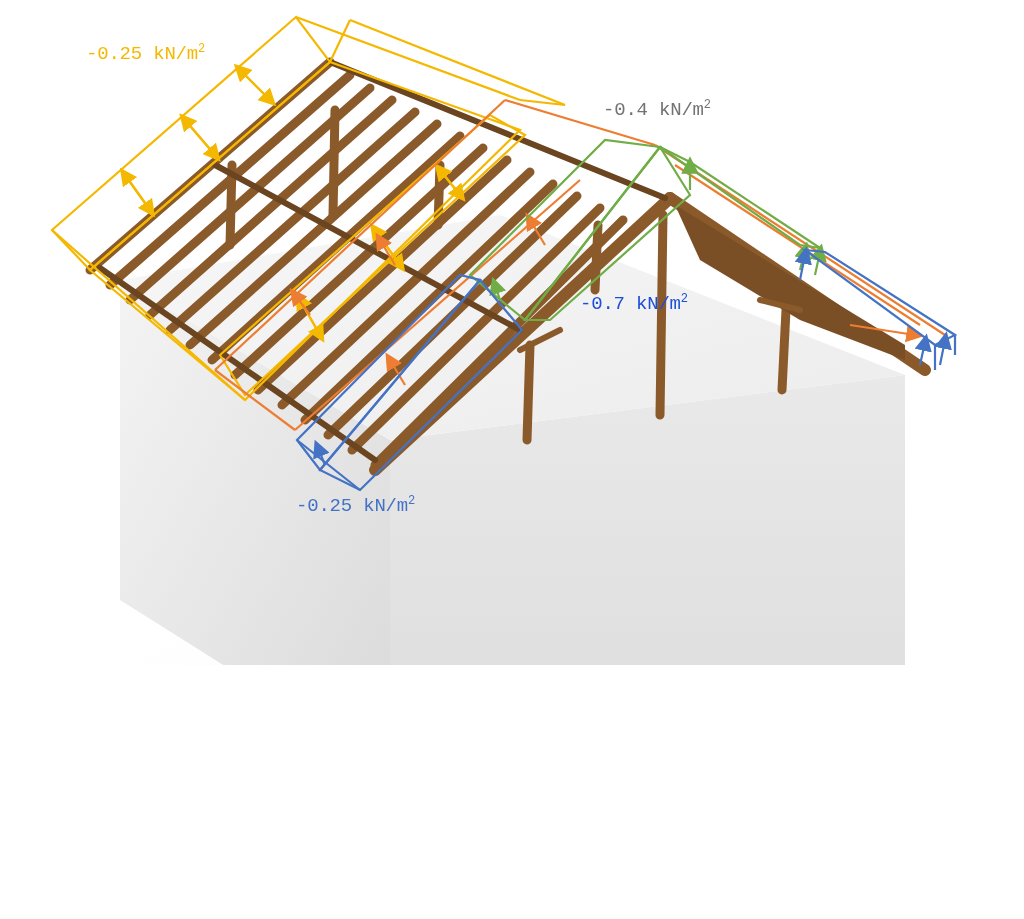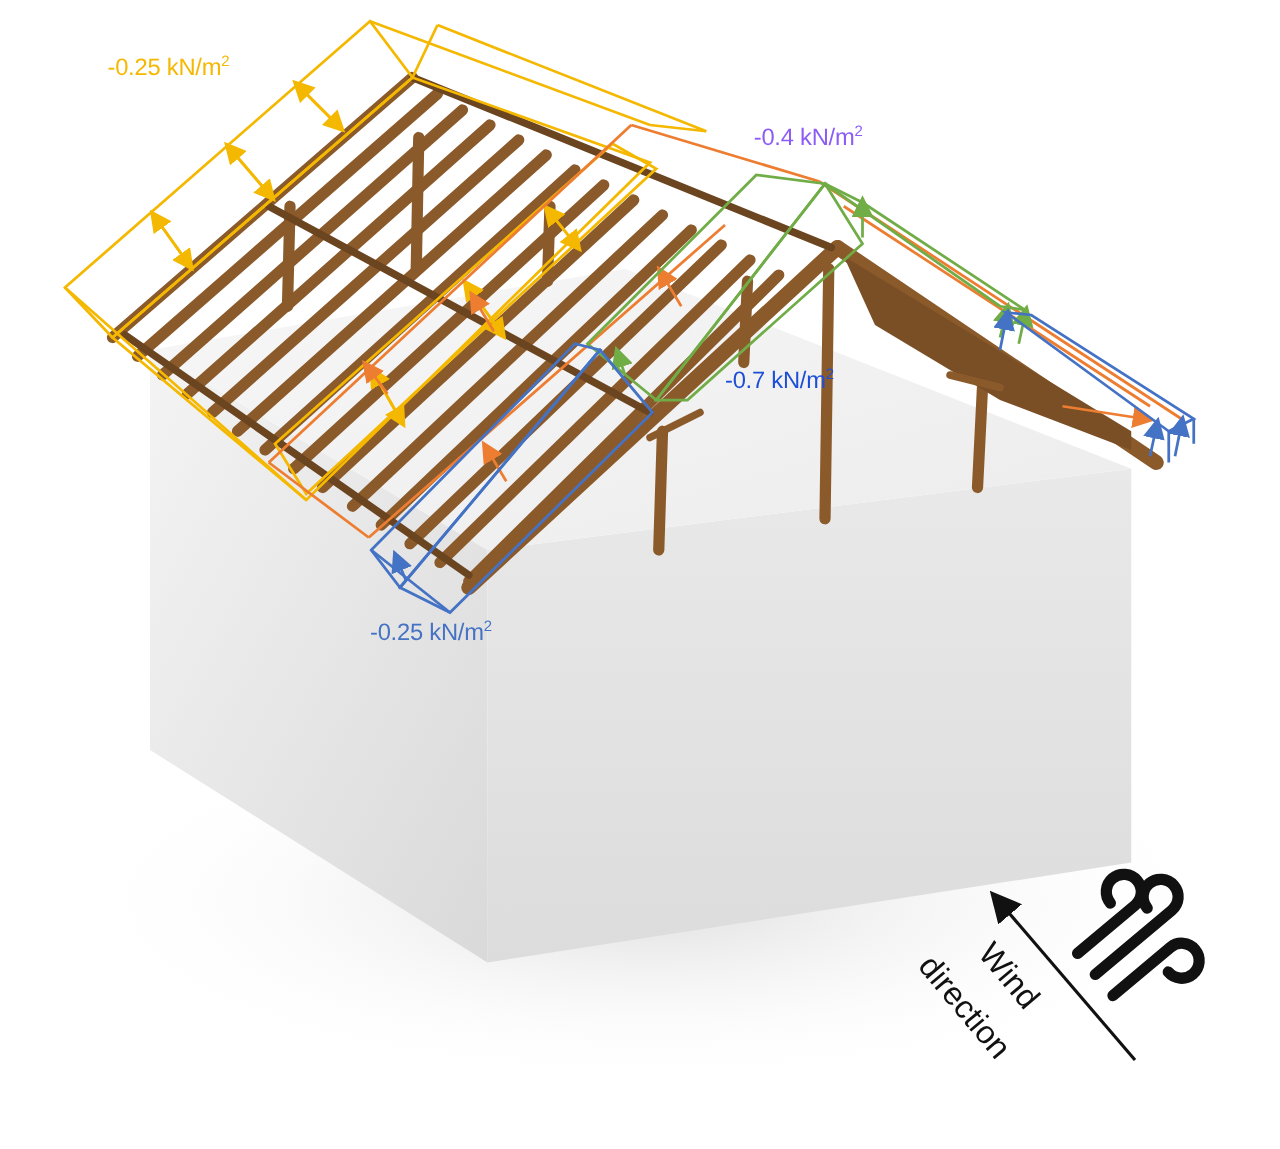--- a/index.html
+++ b/index.html
@@ -1,16 +1,16 @@
 <!DOCTYPE html>
 <html><head>
   <meta charset="utf-8">
   <style>
     html, body { margin: 0; padding: 0; background: #ffffff; }
-    #stage { position: relative; width: 1024px; height: 919px; overflow: hidden; background: #ffffff; font-family: Liberation Sans, sans-serif; }
+    #stage { position: relative; width: 1024px; height: 665px; overflow: hidden; background: #ffffff; font-family: Liberation Mono, monospace; }
     svg { position: absolute; left: 0; top: 0; }
     .label { position: absolute; font-size: 19px; white-space: nowrap; letter-spacing: -0.2px; }
     .label sup { font-size: 12px; vertical-align: 7px; }
     .wind-text { position: absolute; font-size: 26px; color: #111; white-space: nowrap; transform-origin: 0 0; }
   </style>
 </head>
 <body>
 
 <div id="stage">
   <svg width="1024" height="919" viewBox="0 0 1024 919">
@@ -166,21 +166,21 @@
     <g fill="none" stroke="#111" stroke-width="9" stroke-linecap="round" transform="translate(912,760) rotate(-40)">
       <path d="M-40,-30 L 20,-30 A 14 14 0 1 0 6,-44"></path>
       <path d="M-40,-8 L 40,-8 A 14 14 0 1 0 26,-22"></path>
       <path d="M-40,14 L 20,14 A 14 14 0 1 1 6,28"></path>
     </g>
   </svg>
 
   <div class="label" style="left:86px; top:42px; color:#F5B800;">
     <span>-0.25</span> <span>kN/m</span><sup>2</sup>
   </div>
-  <div class="label" style="left:603px; top:98px; color:#8b5cf6;">
+  <div class="label" style="left:603px; top:98px; color:#737373;">
     <span>-0.4</span> <span>kN/m</span><sup>2</sup>
   </div>
   <div class="label" style="left:580px; top:292px; color:#1d4ed8;">
     <span>-0.7</span> <span>kN/m</span><sup>2</sup>
   </div>
   <div class="label" style="left:296px; top:494px; color:#4472C4;">
     <span>-0.25</span> <span>kN/m</span><sup>2</sup>
   </div>
 
   <div class="wind-text" style="left:800px; top:748px; transform: rotate(50deg);">Wind</div>

